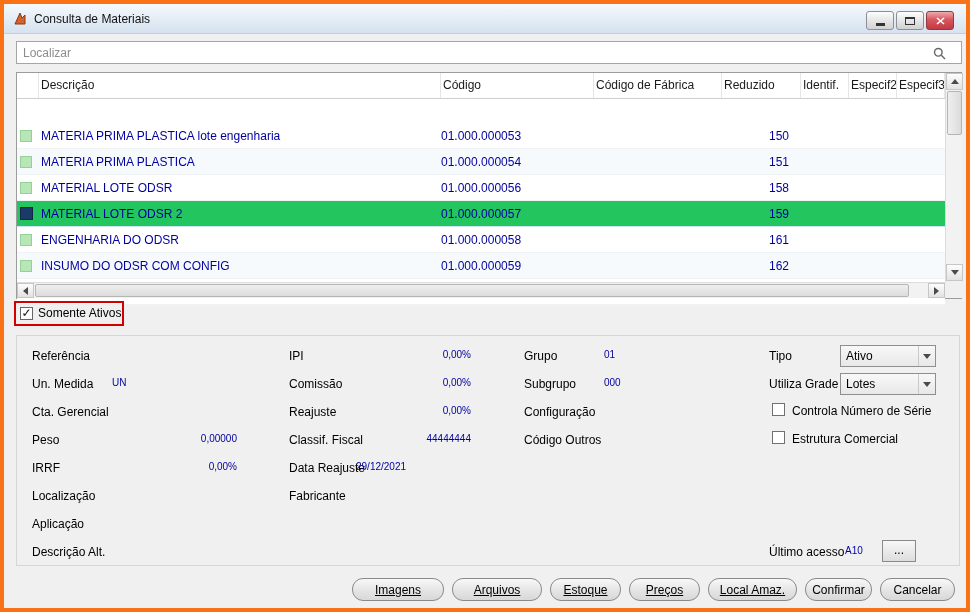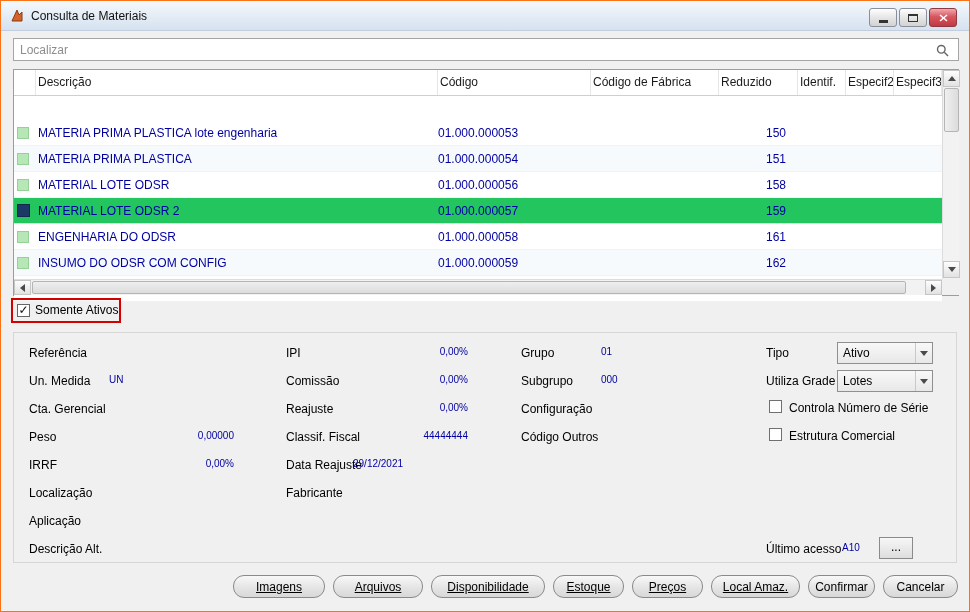--- a/index.html
+++ b/index.html
@@ -1,17 +1,17 @@
 <!DOCTYPE html>
 <html><head>
 <meta charset="utf-8">
 <style>
   * { box-sizing: border-box; margin: 0; padding: 0; font-family: "Liberation Sans", sans-serif; }
   html,body { width: 970px; height: 612px; background:#fff; }
-  .window { position:absolute; left:0; top:0; width:970px; height:612px; background:#f0f0f0; border:1px solid #f97316; overflow:hidden; }
+  .window { position:absolute; left:0; top:0; width:970px; height:612px; background:#f0f0f0; border:4px solid #f97316; overflow:hidden; }
 
   
   .titlebar { position:absolute; left:0; top:0; width:100%; height:30px;
     background:linear-gradient(#f5f9fc,#e3ecf5 55%,#d6e2f0); border-bottom:1px solid #c2cedd; }
   .app-icon { position:absolute; left:8px; top:7px; width:16px; height:16px; }
   .title { position:absolute; left:30px; top:8px; font-size:12px; color:#111; }
   .cap { position:absolute; top:7px; width:28px; height:19px; border:1px solid #8a8f99; border-radius:3px;
     background:linear-gradient(#fefefe,#e8e8e8 45%,#d2d2d2); display:flex; align-items:center; justify-content:center; }
   .cap.min { right:72px; } .cap.max { right:42px; }
   .cap.close { right:12px; background:linear-gradient(#efa9ad,#d8575f 45%,#c03a42); border-color:#8f3a40; }
@@ -312,23 +312,20 @@
   <span class="val" style="left:841px;top:541px">A10</span>
   <div class="dots-btn">...</div>
 
   <div class="footer">
     <div class="btn ul w1">
         <span>Imagens</span>
       </div>
     <div class="btn ul w2">
         <span>Arquivos</span>
       </div>
-    <div class="btn ul w3">
-        <span>Disponibilidade</span>
-      </div>
     <div class="btn ul w4">
         <span>Estoque</span>
       </div>
     <div class="btn ul w5">
         <span>Preços</span>
       </div>
     <div class="btn ul w6">
         <span>Local Amaz.</span>
       </div>
     <div class="btn w7">

